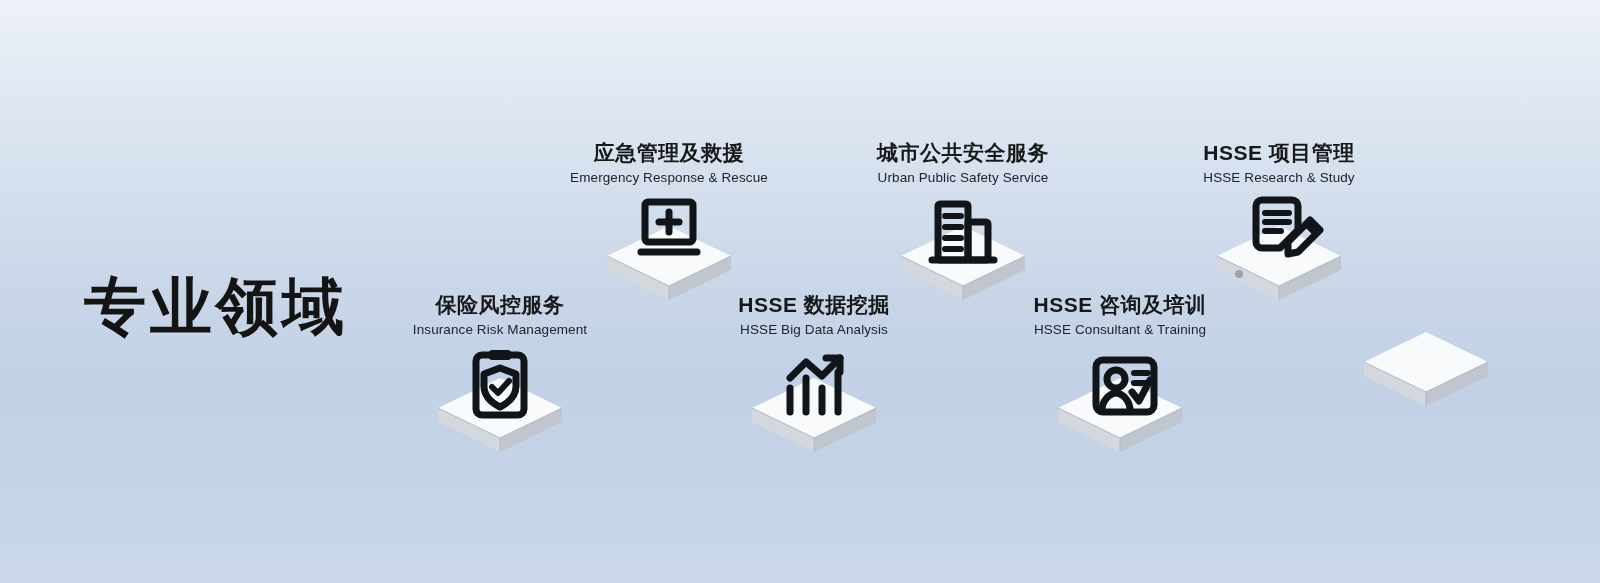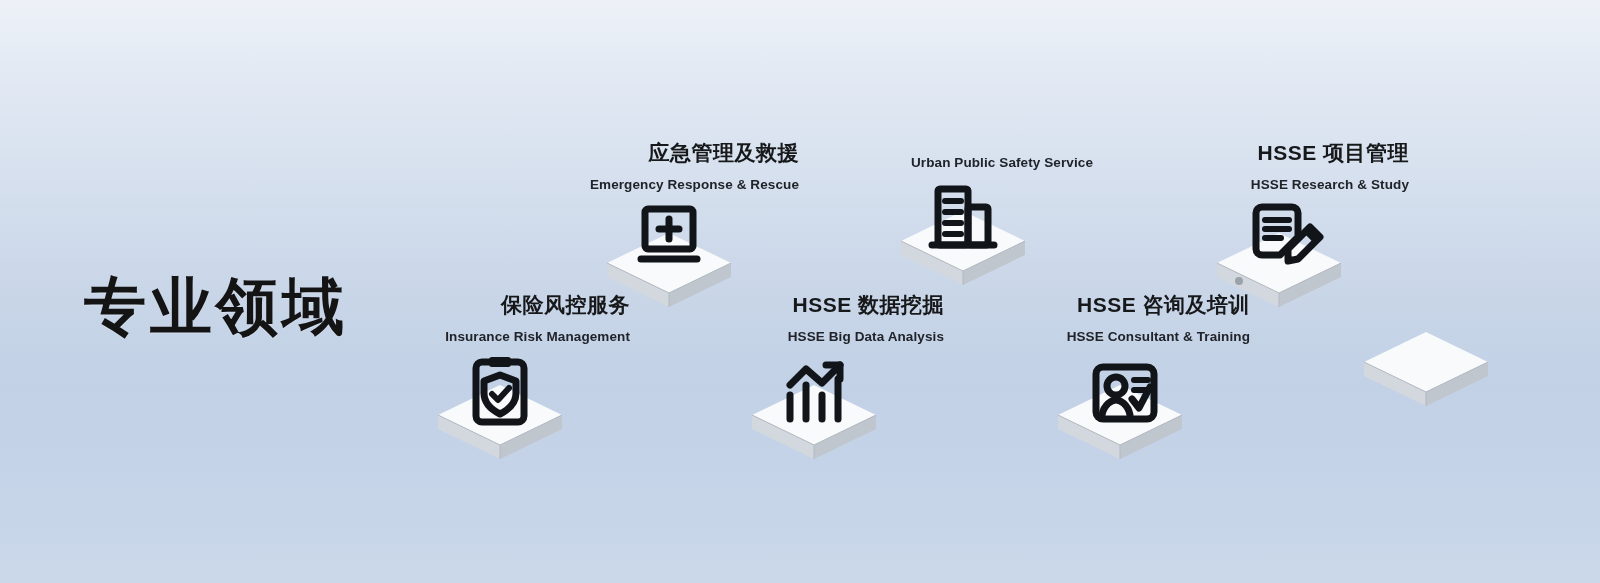--- a/index.html
+++ b/index.html
@@ -42,41 +42,41 @@
     line-height: 1;
     white-space: nowrap;
     text-shadow: 0 1px 0 rgba(255,255,255,0.25);
     margin-top: 48px;
   }
 
   
   .item {
     position: absolute;
     width: 260px;
-    text-align: right;
+    text-align: center;
   }
   .item-labels {
     user-select: none;
   }
   .label-cn {
     font-size: 21px;
     font-weight: 700;
     color: #17181a;
     line-height: 1.05;
     letter-spacing: 0.5px;
     white-space: nowrap;
   }
   .label-en {
     font-size: 13.5px;
-    font-weight: 700;
+    font-weight: 400;
     color: #20242a;
     line-height: 1.5;
     letter-spacing: 0.1px;
     white-space: nowrap;
-    margin-top: 11px;
+    margin-top: 4px;
   }
 
   
   .icon-stack {
     position: relative;
     width: 160px;
     height: 110px;
     margin: 8px auto 0 auto;
   }
   .pedestal {
@@ -149,20 +149,21 @@
           <line class="gk" x1="34" y1="14" x2="34" y2="34"></line>
           <line class="gk" x1="24" y1="24" x2="44" y2="24"></line>
           <line class="gk" x1="6" y1="54" x2="62" y2="54" stroke-width="8"></line>
         </svg>
       </div>
     </div>
   </div>
 
   <div class="item row-top" style="left:833px;">
     <div class="item-labels">
+      <div class="label-cn">城市公共安全服务</div>
       <div class="label-en">Urban Public Safety Service</div>
     </div>
     <div class="icon-stack">
       <div class="pedestal">
         <svg viewBox="0 0 128 86" aria-hidden="true">
           <polygon points="64,6 126,36 64,66 2,36" fill="#f8fafc"></polygon>
           <polygon points="2,36 64,66 64,80 2,50" fill="#d3d8de"></polygon>
           <polygon points="126,36 64,66 64,80 126,50" fill="#c0c6cd"></polygon>
           <polyline points="2,36 64,66 126,36" fill="none" stroke="#b2b9c1" stroke-width="1"></polyline>
           <polyline points="64,66 64,80" fill="none" stroke="#b2b9c1" stroke-width="1"></polyline>

